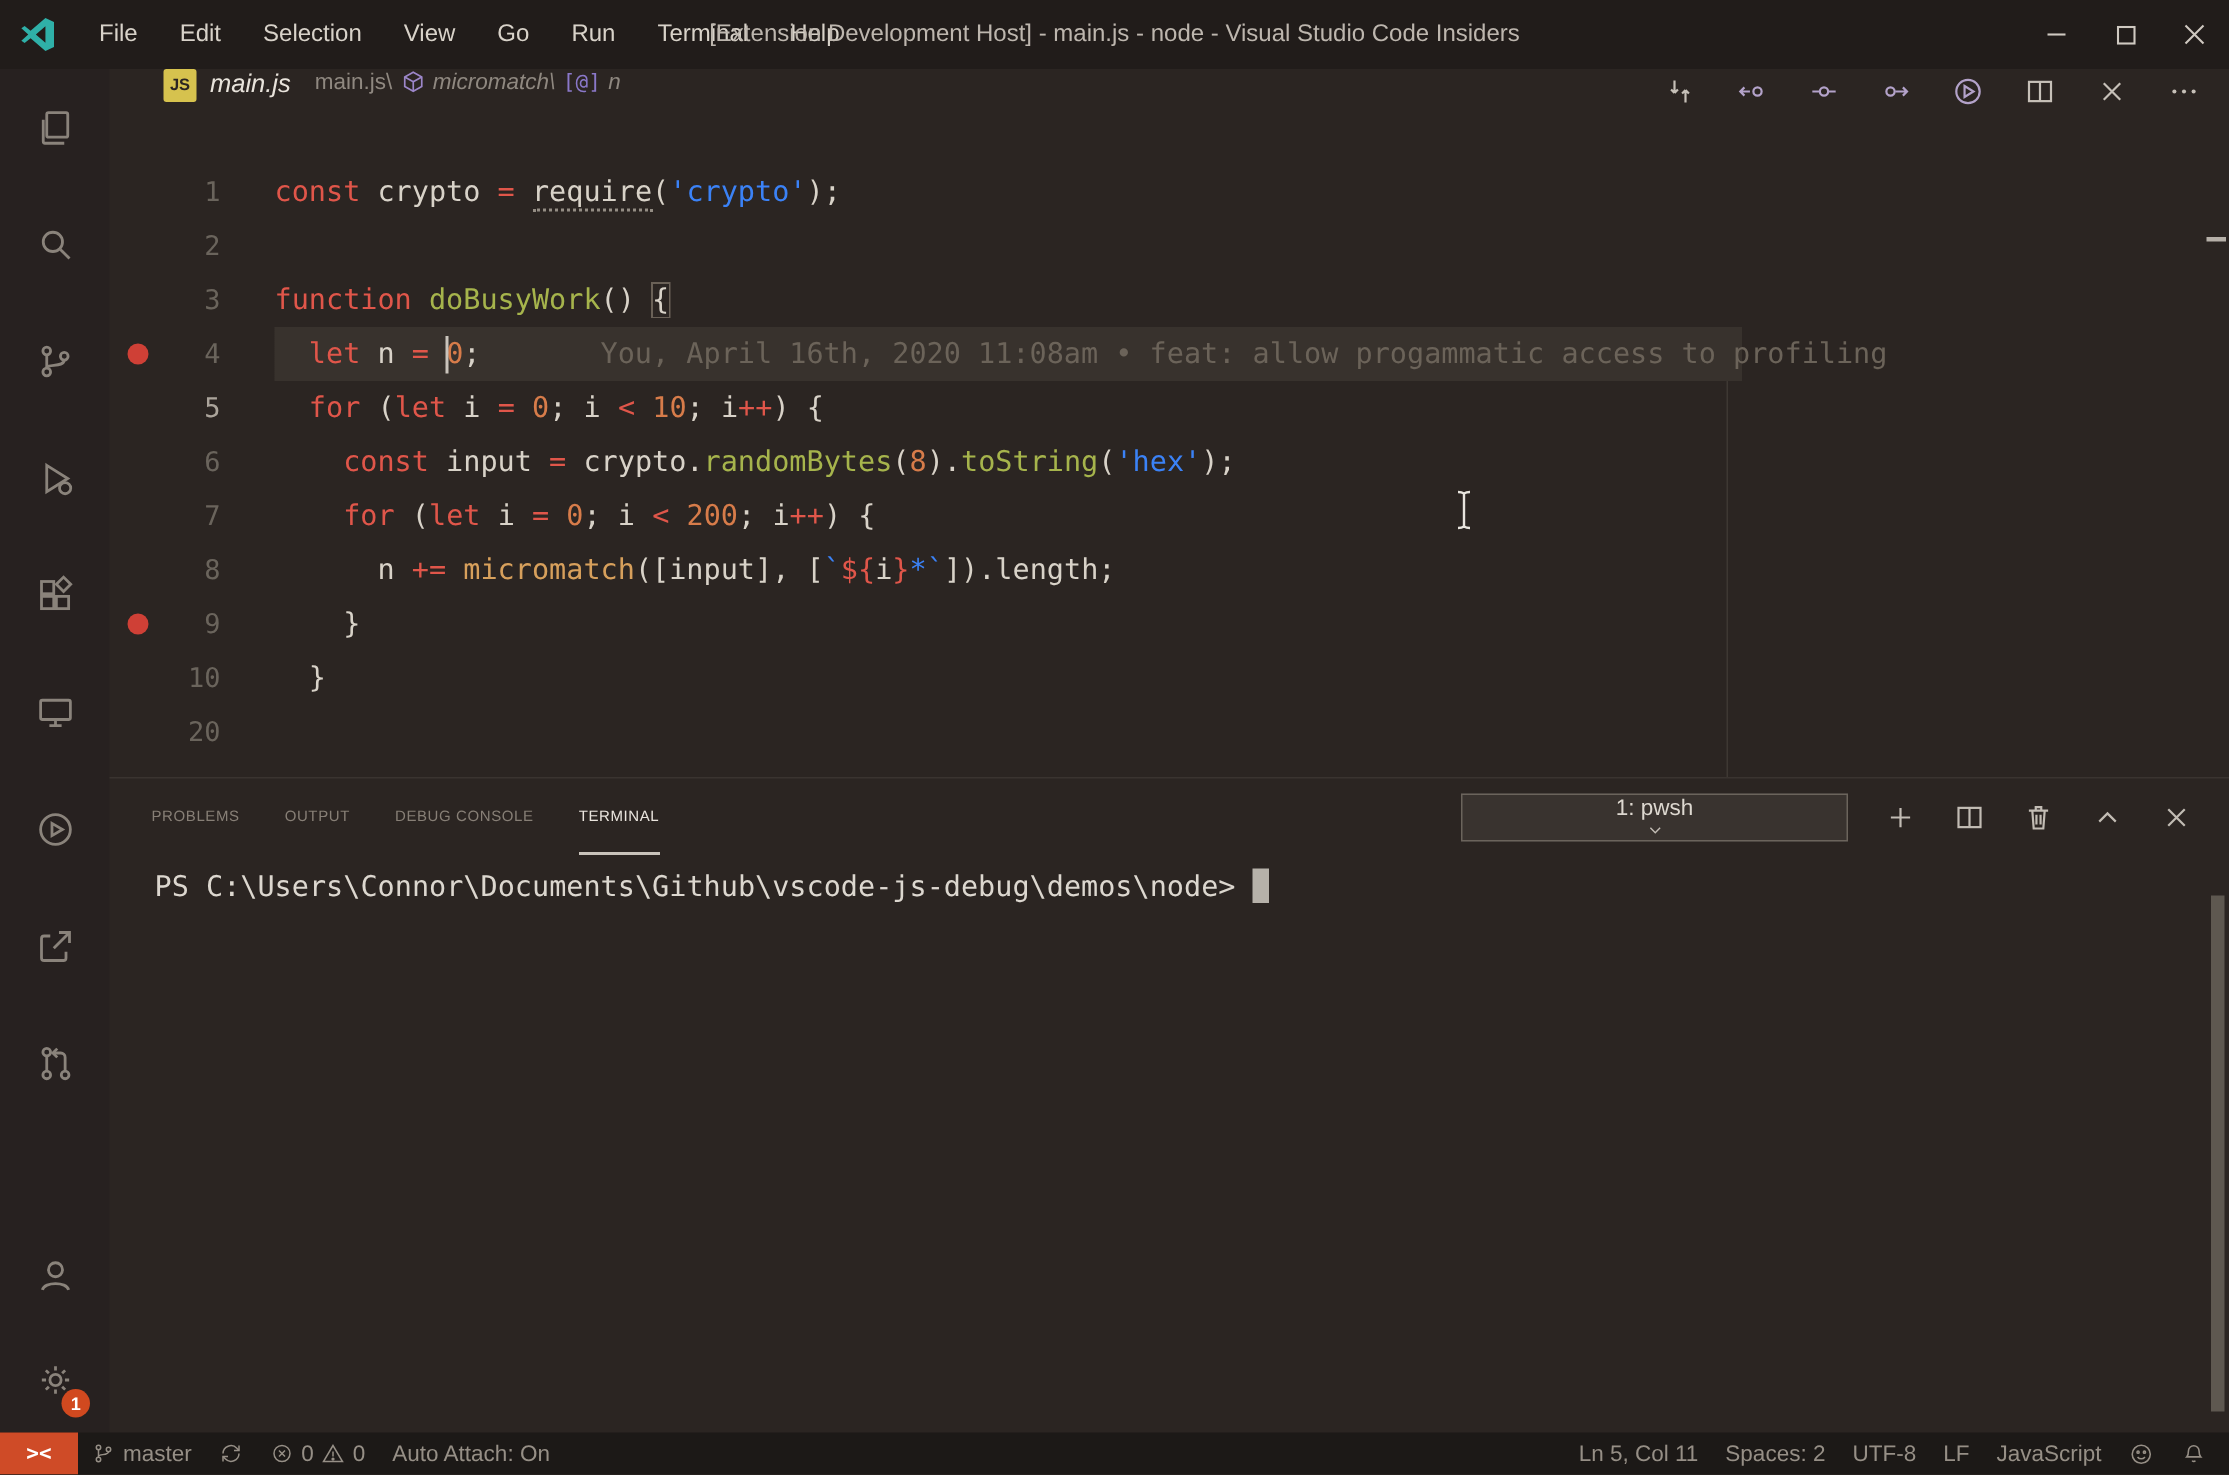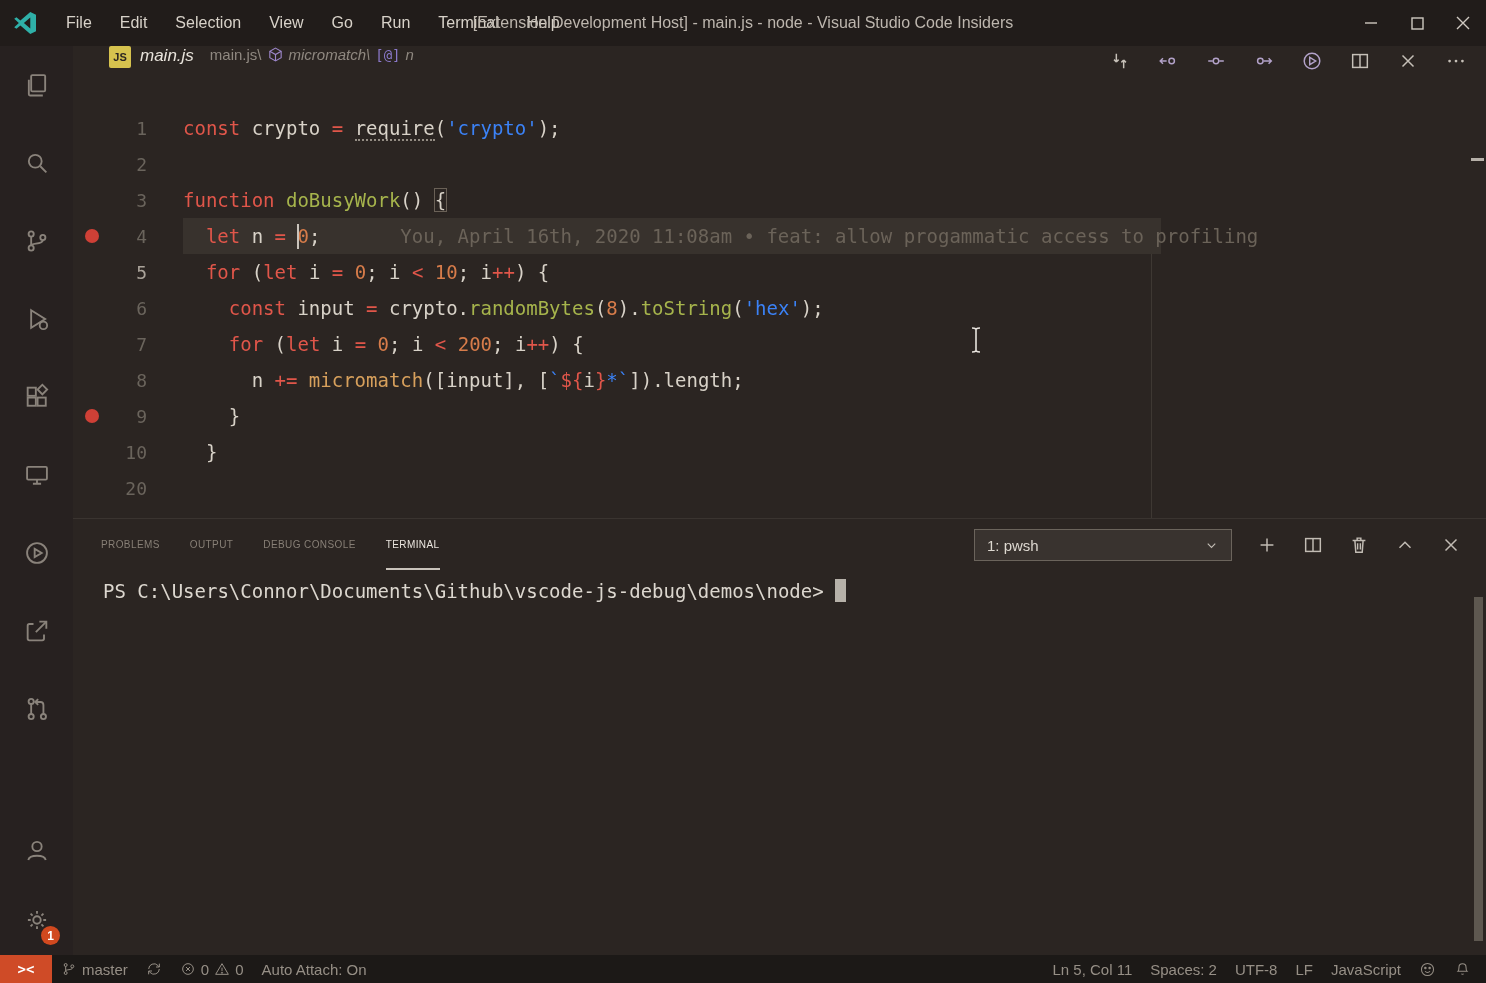--- a/index.html
+++ b/index.html
@@ -73,21 +73,21 @@
   
   .panel { position:absolute; left:73px; top:518px; right:0; bottom:28px; background:#2b2522;
            border-top:1px solid #3a3430; }
   .panel-head { height:52px; display:flex; align-items:center; }
   .panel-tabs { display:flex; margin-left:28px; gap:30px; font-size:10px; letter-spacing:.4px; }
   .panel-tab { height:50px; display:flex; align-items:center; color:#877f76; border-bottom:2px solid transparent; }
   .panel-tab.active { color:#eae5de; border-bottom-color:#c9c3bb; }
   .panel-right { margin-left:auto; display:flex; align-items:center; margin-right:12px; }
   .term-select { width:258px; height:32px; background:#39332f; border:1px solid #6b645c;
                  display:flex; align-items:center; justify-content:space-between; padding:0 12px;
-                 color:#ddd8d0; font-size:15px; margin-right:12px; }
+                 color:#ddd8d0; font-size:15px; margin-right:12px;flex-direction:column; }
   .pi { width:30px; height:30px; margin:0 8px; display:flex; align-items:center; justify-content:center; }
   .pi svg { stroke:#c2bcb4; fill:none; stroke-width:1.6; }
   .terminal { font-family:"DejaVu Sans Mono",monospace; font-size:19px; color:#dcd7cf; padding:8px 0 0 30px;
               display:flex; align-items:center; }
   .term-cursor { display:inline-block; width:11px; height:23px; background:#b6b1a9; margin-left:11px; }
   .panel-scrollbar { position:absolute; right:3px; top:78px; width:9px; height:344px; background:#5e5850; }
 
   
   .statusbar { position:absolute; left:0; right:0; bottom:0; height:28px; background:#1c1917;
                display:flex; align-items:center; color:#968f86; font-size:15px; }

